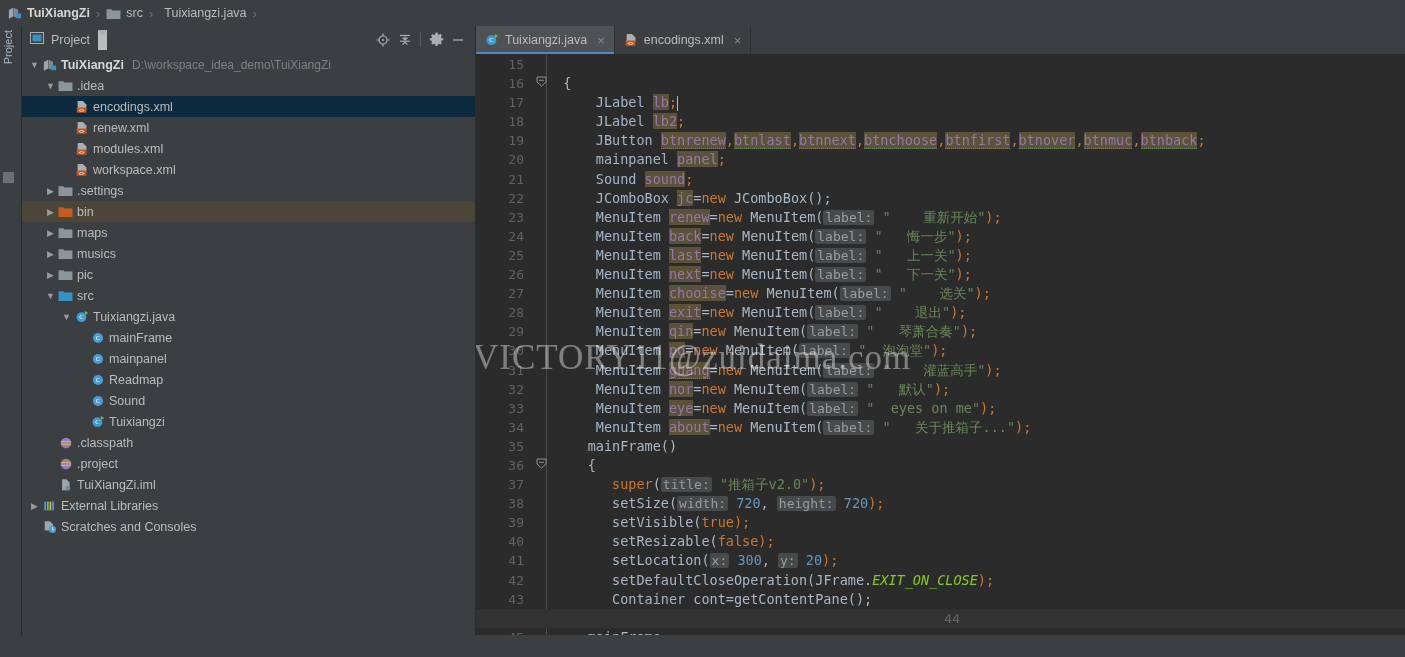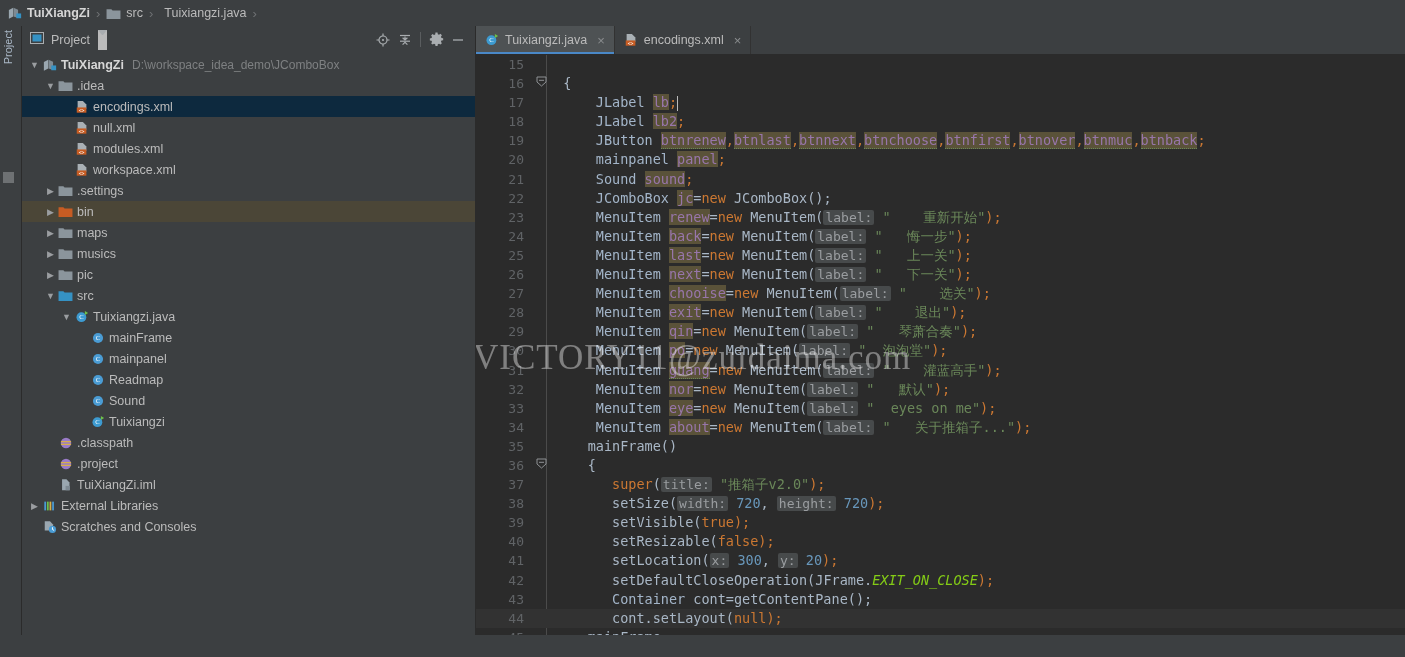--- a/index.html
+++ b/index.html
@@ -110,21 +110,21 @@
     flex:1;position:relative;overflow:hidden;background:#2b2b2b;
   }
   .code{
     font-family:"DejaVu Sans Mono","Liberation Mono",monospace;
     font-size:13.5px;line-height:19.1px;
     position:relative;
   }
   .cline{
     display:flex;height:19.1px;align-items:center;white-space:pre;position:relative;
   }
-  .cline.caret-line{background:#323232;}
+  .cline.caret-line{background:#323232;flex-direction:column;}
   .gutter{
     width:57px;flex:0 0 57px;text-align:right;padding-right:9px;box-sizing:border-box;
     color:#606366;font-size:13px;position:relative;
   }
   .fold{
     position:absolute;right:-14px;top:2px;width:11px;height:11px;
     color:#8f9295;font-size:10px;line-height:11px;text-align:center;
   }
   .gutterline{
     position:absolute;left:70px;top:0;bottom:0;width:1px;background:#4b4b4b;
@@ -245,21 +245,21 @@
           <div class="trow" style="padding-left: 6px;">
             <span class="arrow">▼</span>
             <span class="ticon" style="display: inline-flex; align-items: center;">
               <svg width="14" height="14" viewBox="0 0 16 16">
                 <path fill="#9aa7b0" d="M1 4.5 6 2v10L1 14.5z"></path>
                 <path fill="#7e8a93" d="M6.4 2 11.5 4.2v9.6L6.4 12z"></path>
                 <rect x="9.5" y="8.5" width="5.5" height="5.5" fill="#3592c4"></rect>
               </svg>
             </span>
             <span class="tlabel bold">TuiXiangZi</span>
-            <span class="tpath">D:\workspace_idea_demo\JComboBox</span>
+            <span class="tpath">D:\workspace_idea_demo\TuiXiangZi</span>
           </div>
           <div class="trow" style="padding-left: 22px;">
             <span class="arrow">▼</span>
             <span class="ticon" style="display: inline-flex; align-items: center;">
               <svg width="15" height="13" viewBox="0 0 16 14">
                 <path fill="#8b959c" d="M0.5 2.3h5.2l1.3 1.5h8.5V13H0.5z"></path>
               </svg>
             </span>
             <span class="tlabel">.idea</span>
           </div>
@@ -276,21 +276,21 @@
           </div>
           <div class="trow" style="padding-left: 38px;">
             <span class="arrow"></span>
             <span class="ticon" style="display: inline-flex; align-items: center;">
               <svg width="14" height="14" viewBox="0 0 16 16">
                 <path fill="#a9b0b5" d="M3 1h6l4 4v5H3z"></path>
                 <rect x="2" y="8.5" width="11" height="6" fill="#c75c23"></rect>
                 <text x="7.5" y="13.4" font-size="5.4" fill="#ffffff" text-anchor="middle" font-family="monospace">&lt;&gt;</text>
               </svg>
             </span>
-            <span class="tlabel">null.xml</span>
+            <span class="tlabel">renew.xml</span>
           </div>
           <div class="trow" style="padding-left: 38px;">
             <span class="arrow"></span>
             <span class="ticon" style="display: inline-flex; align-items: center;">
               <svg width="14" height="14" viewBox="0 0 16 16">
                 <path fill="#a9b0b5" d="M3 1h6l4 4v5H3z"></path>
                 <rect x="2" y="8.5" width="11" height="6" fill="#c75c23"></rect>
                 <text x="7.5" y="13.4" font-size="5.4" fill="#ffffff" text-anchor="middle" font-family="monospace">&lt;&gt;</text>
               </svg>
             </span>

